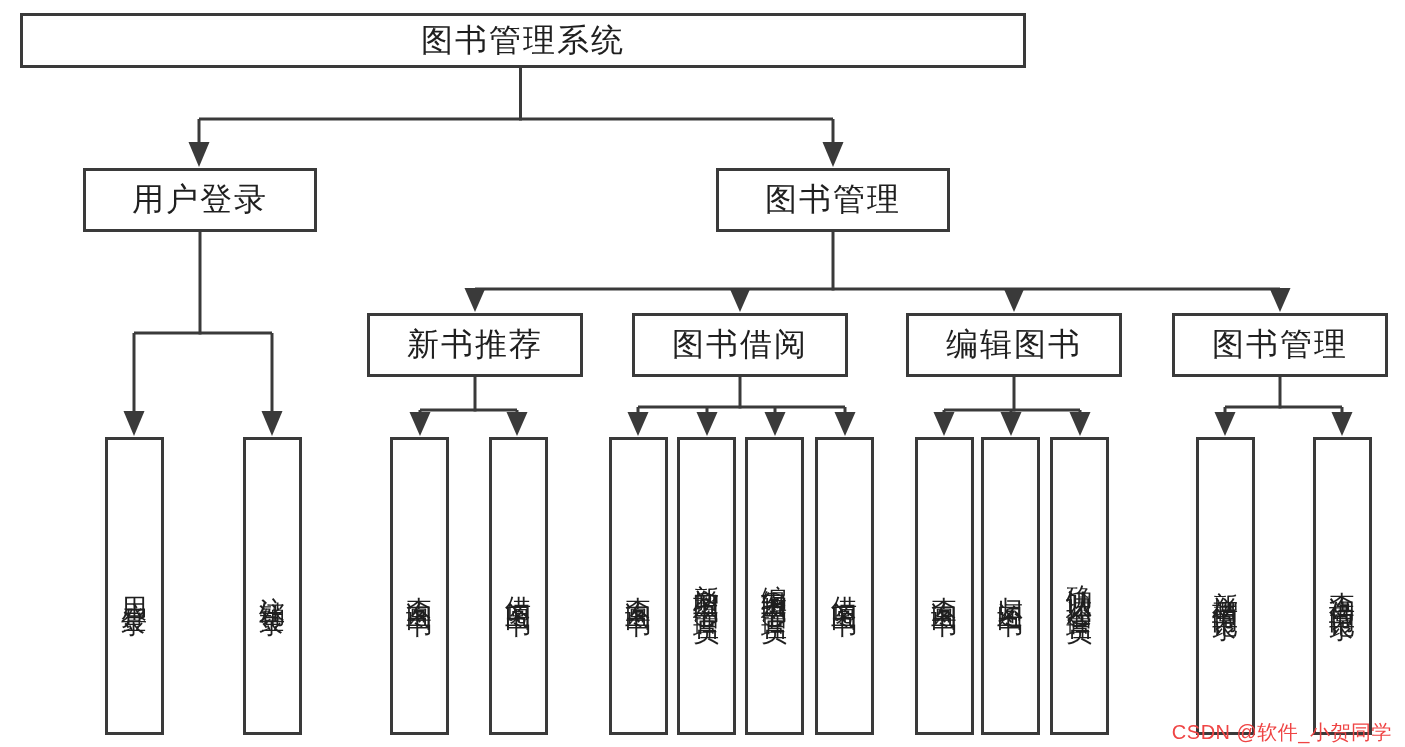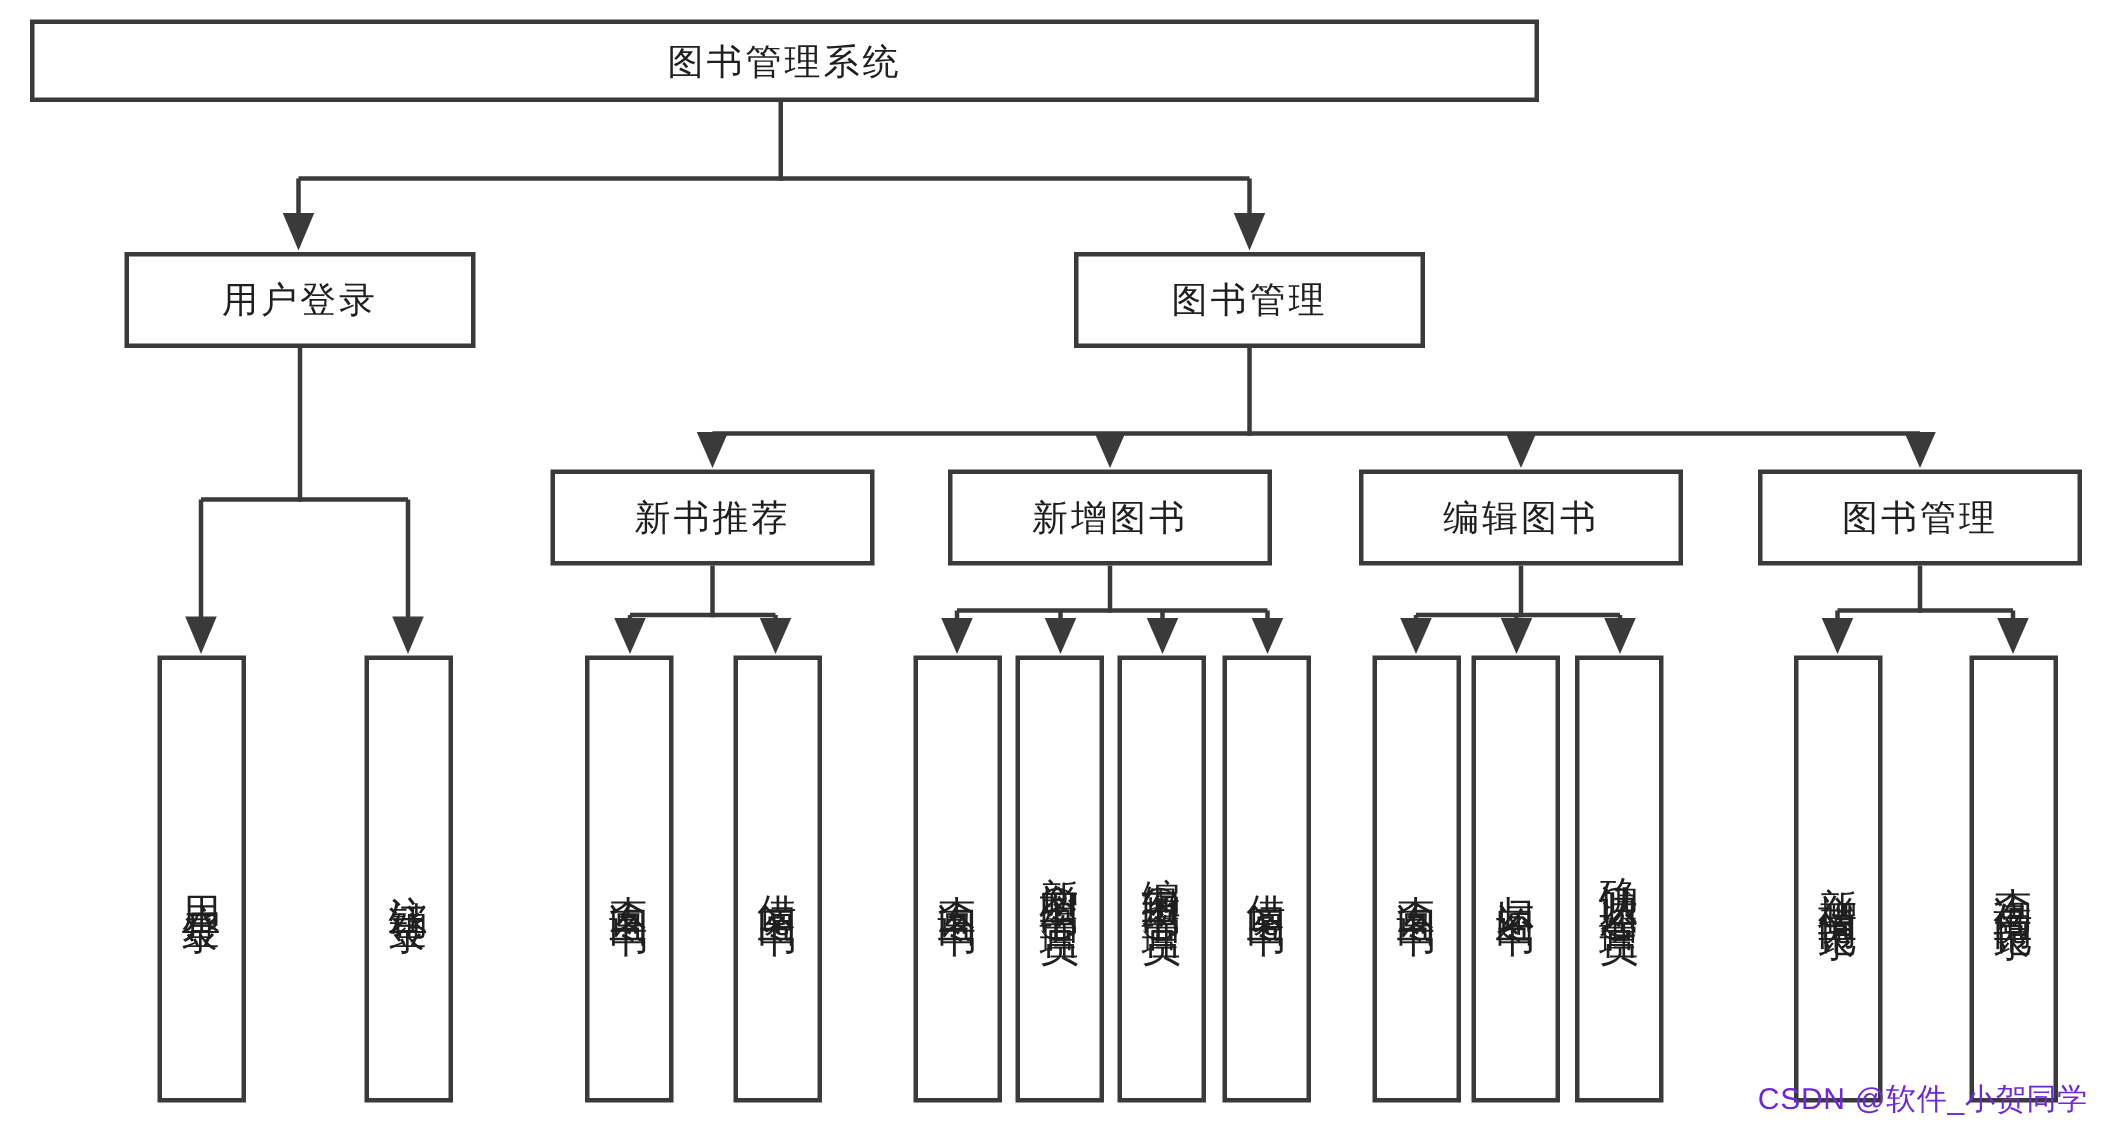--- a/index.html
+++ b/index.html
@@ -15,39 +15,39 @@
   .node {
     position: absolute;
     box-sizing: border-box;
     border: 3px solid #3a3a3a;
     background: #ffffff;
     display: flex;
     align-items: center;
     justify-content: center;
     color: #1f1f1f;
   }
-  .hnode { font-size: 24px; letter-spacing: 2px; white-space: nowrap; }
+  .hnode { font-size: 32px; letter-spacing: 2px; white-space: nowrap; }
   .root  { left: 20px;  top: 13px;  width: 1006px; height: 55px; }
   .l2    { top: 168px; width: 234px; height: 64px; }
   .l3    { top: 313px; width: 216px; height: 64px; }
   .leaf  { top: 437px; width: 59px;  height: 298px; }
   .vtext {
     writing-mode: vertical-rl;
     text-orientation: mixed;
     font-size: 26px;
     line-height: 1;
     letter-spacing: 5px;
     color: #1f1f1f;
   }
   #watermark {
     position: absolute;
     top: 719px;
     right: 13px;
     font-size: 20px;
-    color: #6d28d9;
+    color: #ef4444;
     letter-spacing: 0.5px;
     z-index: 3;
     white-space: nowrap;
   }
   line { stroke: #3a3a3a; stroke-width: 3; }
   polygon { fill: #3a3a3a; stroke: none; }
 </style>
 </head>
 <body>
 
@@ -128,21 +128,21 @@
       <polygon points="1331.5,412 1352.5,412 1342,436"></polygon>
     </g>
   </svg>
 
   <div class="node hnode root">图书管理系统</div>
 
   <div class="node hnode l2" style="left:83px;">用户登录</div>
   <div class="node hnode l2" style="left:716px;text-align:right;">图书管理</div>
 
   <div class="node hnode l3" style="left:367px;">新书推荐</div>
-  <div class="node hnode l3" style="left:632px;">新增图书</div>
+  <div class="node hnode l3" style="left:632px;">图书借阅</div>
   <div class="node hnode l3" style="left:906px;">编辑图书</div>
   <div class="node hnode l3" style="left:1172px;">图书管理</div>
 
   <div class="node leaf" style="left:105px;">
     <span class="vtext">用户登录</span>
   </div>
   <div class="node leaf" style="left:243px;">
     <span class="vtext">注销登录</span>
   </div>
 

